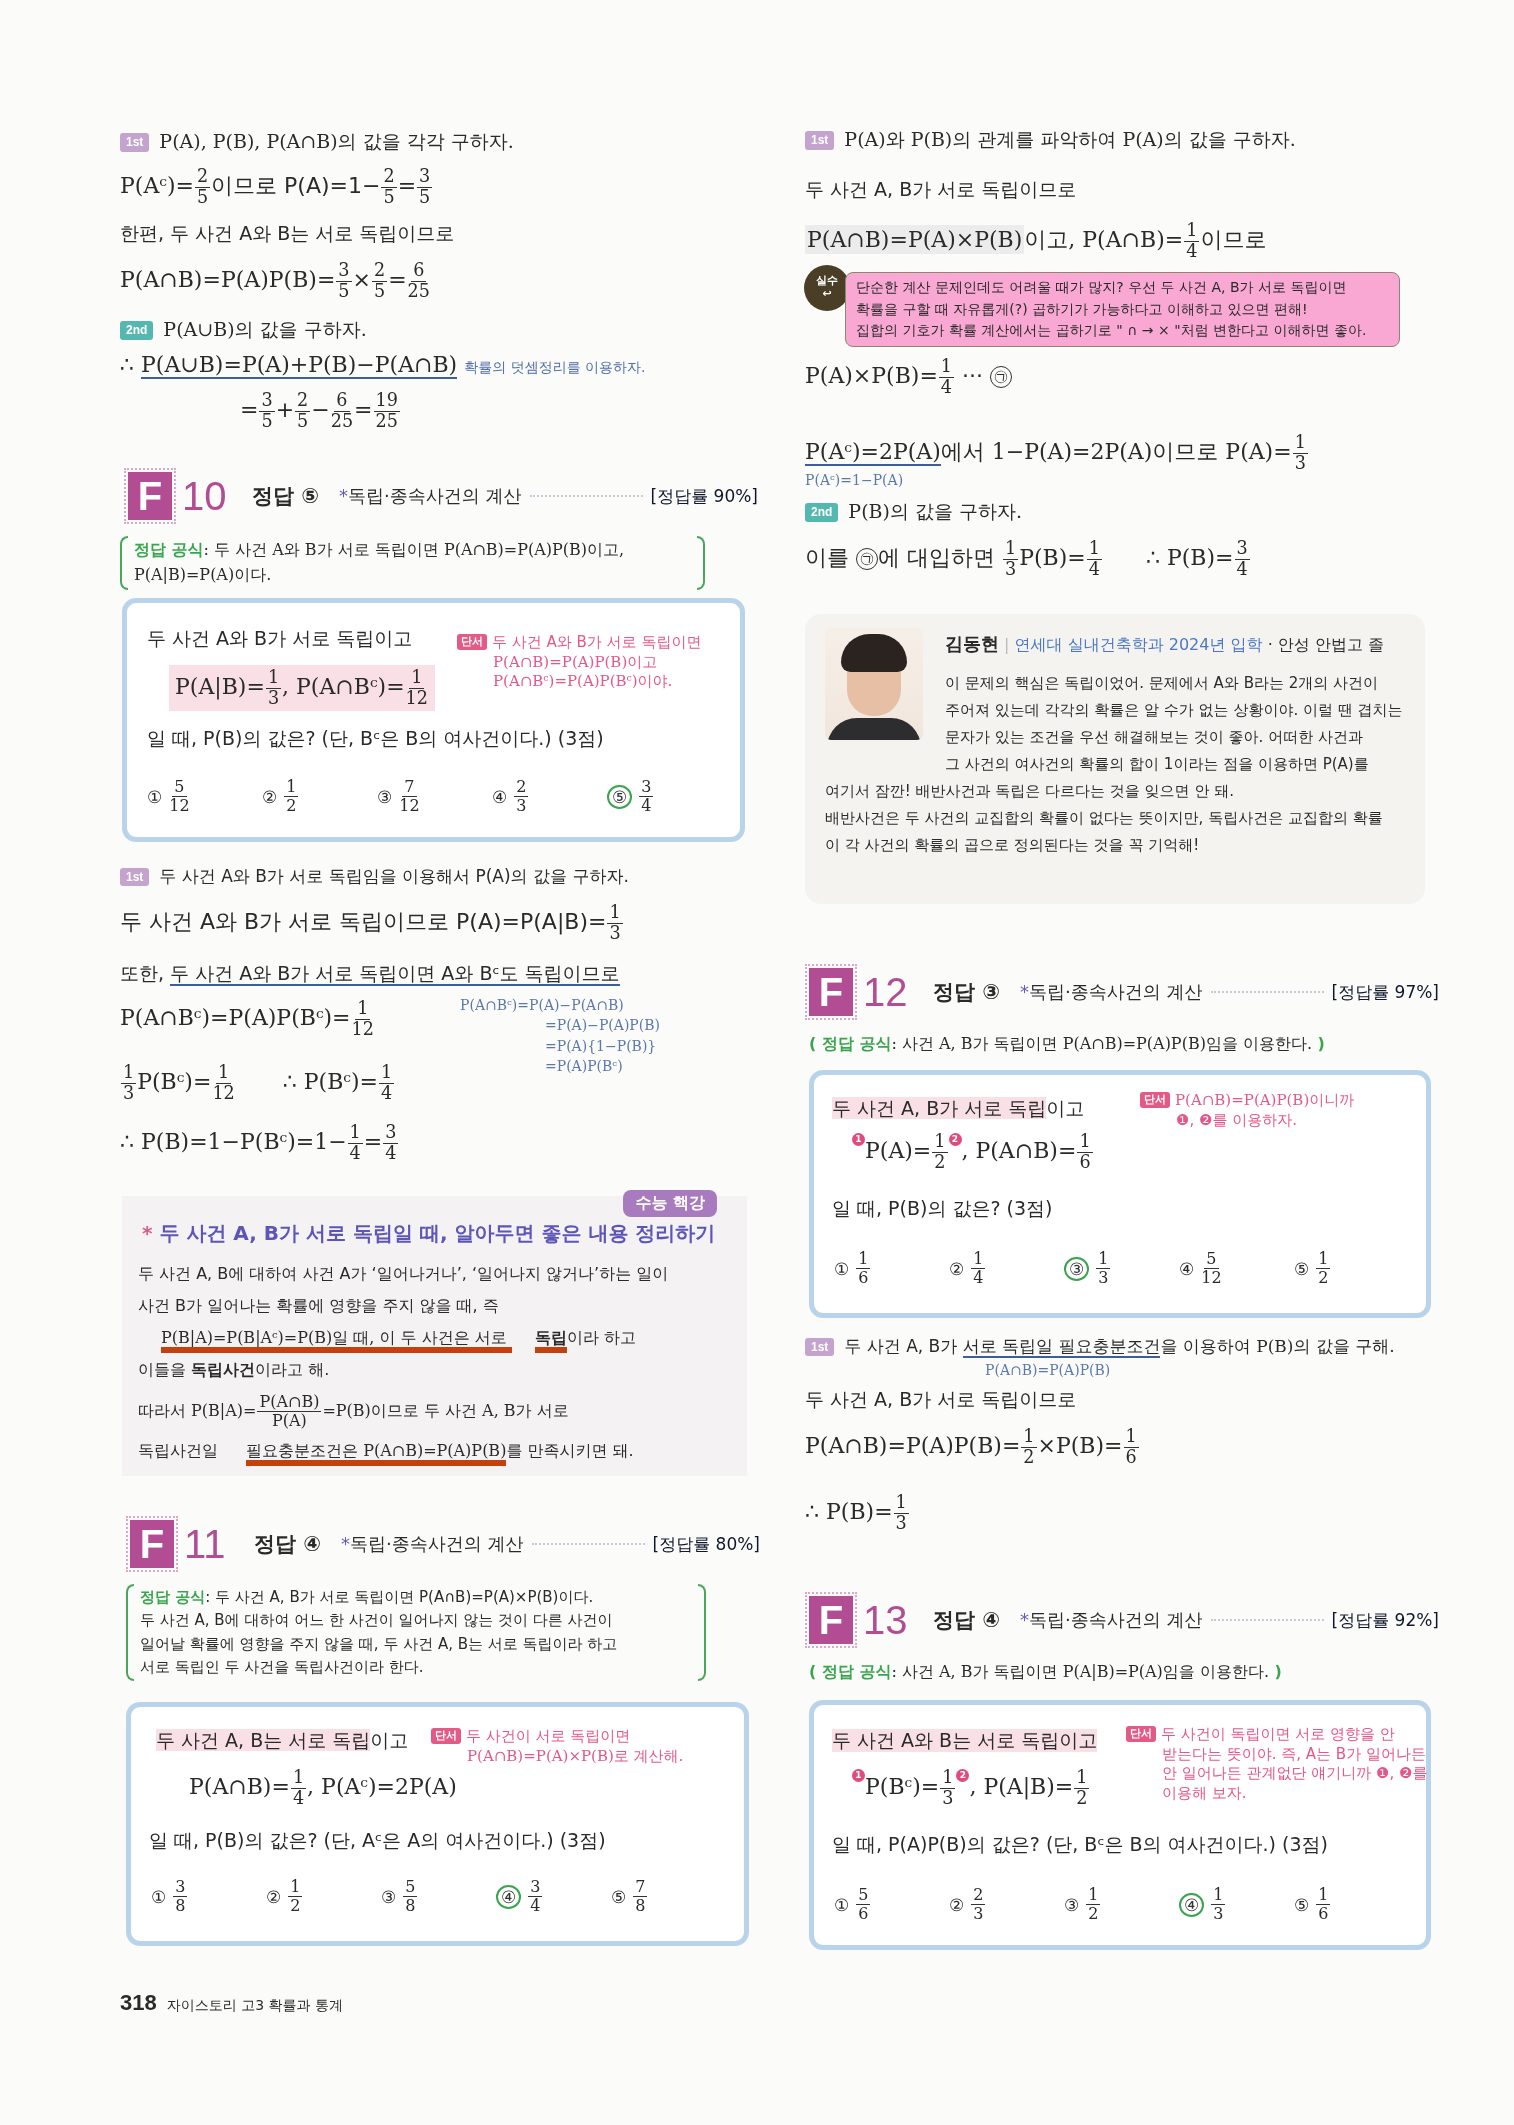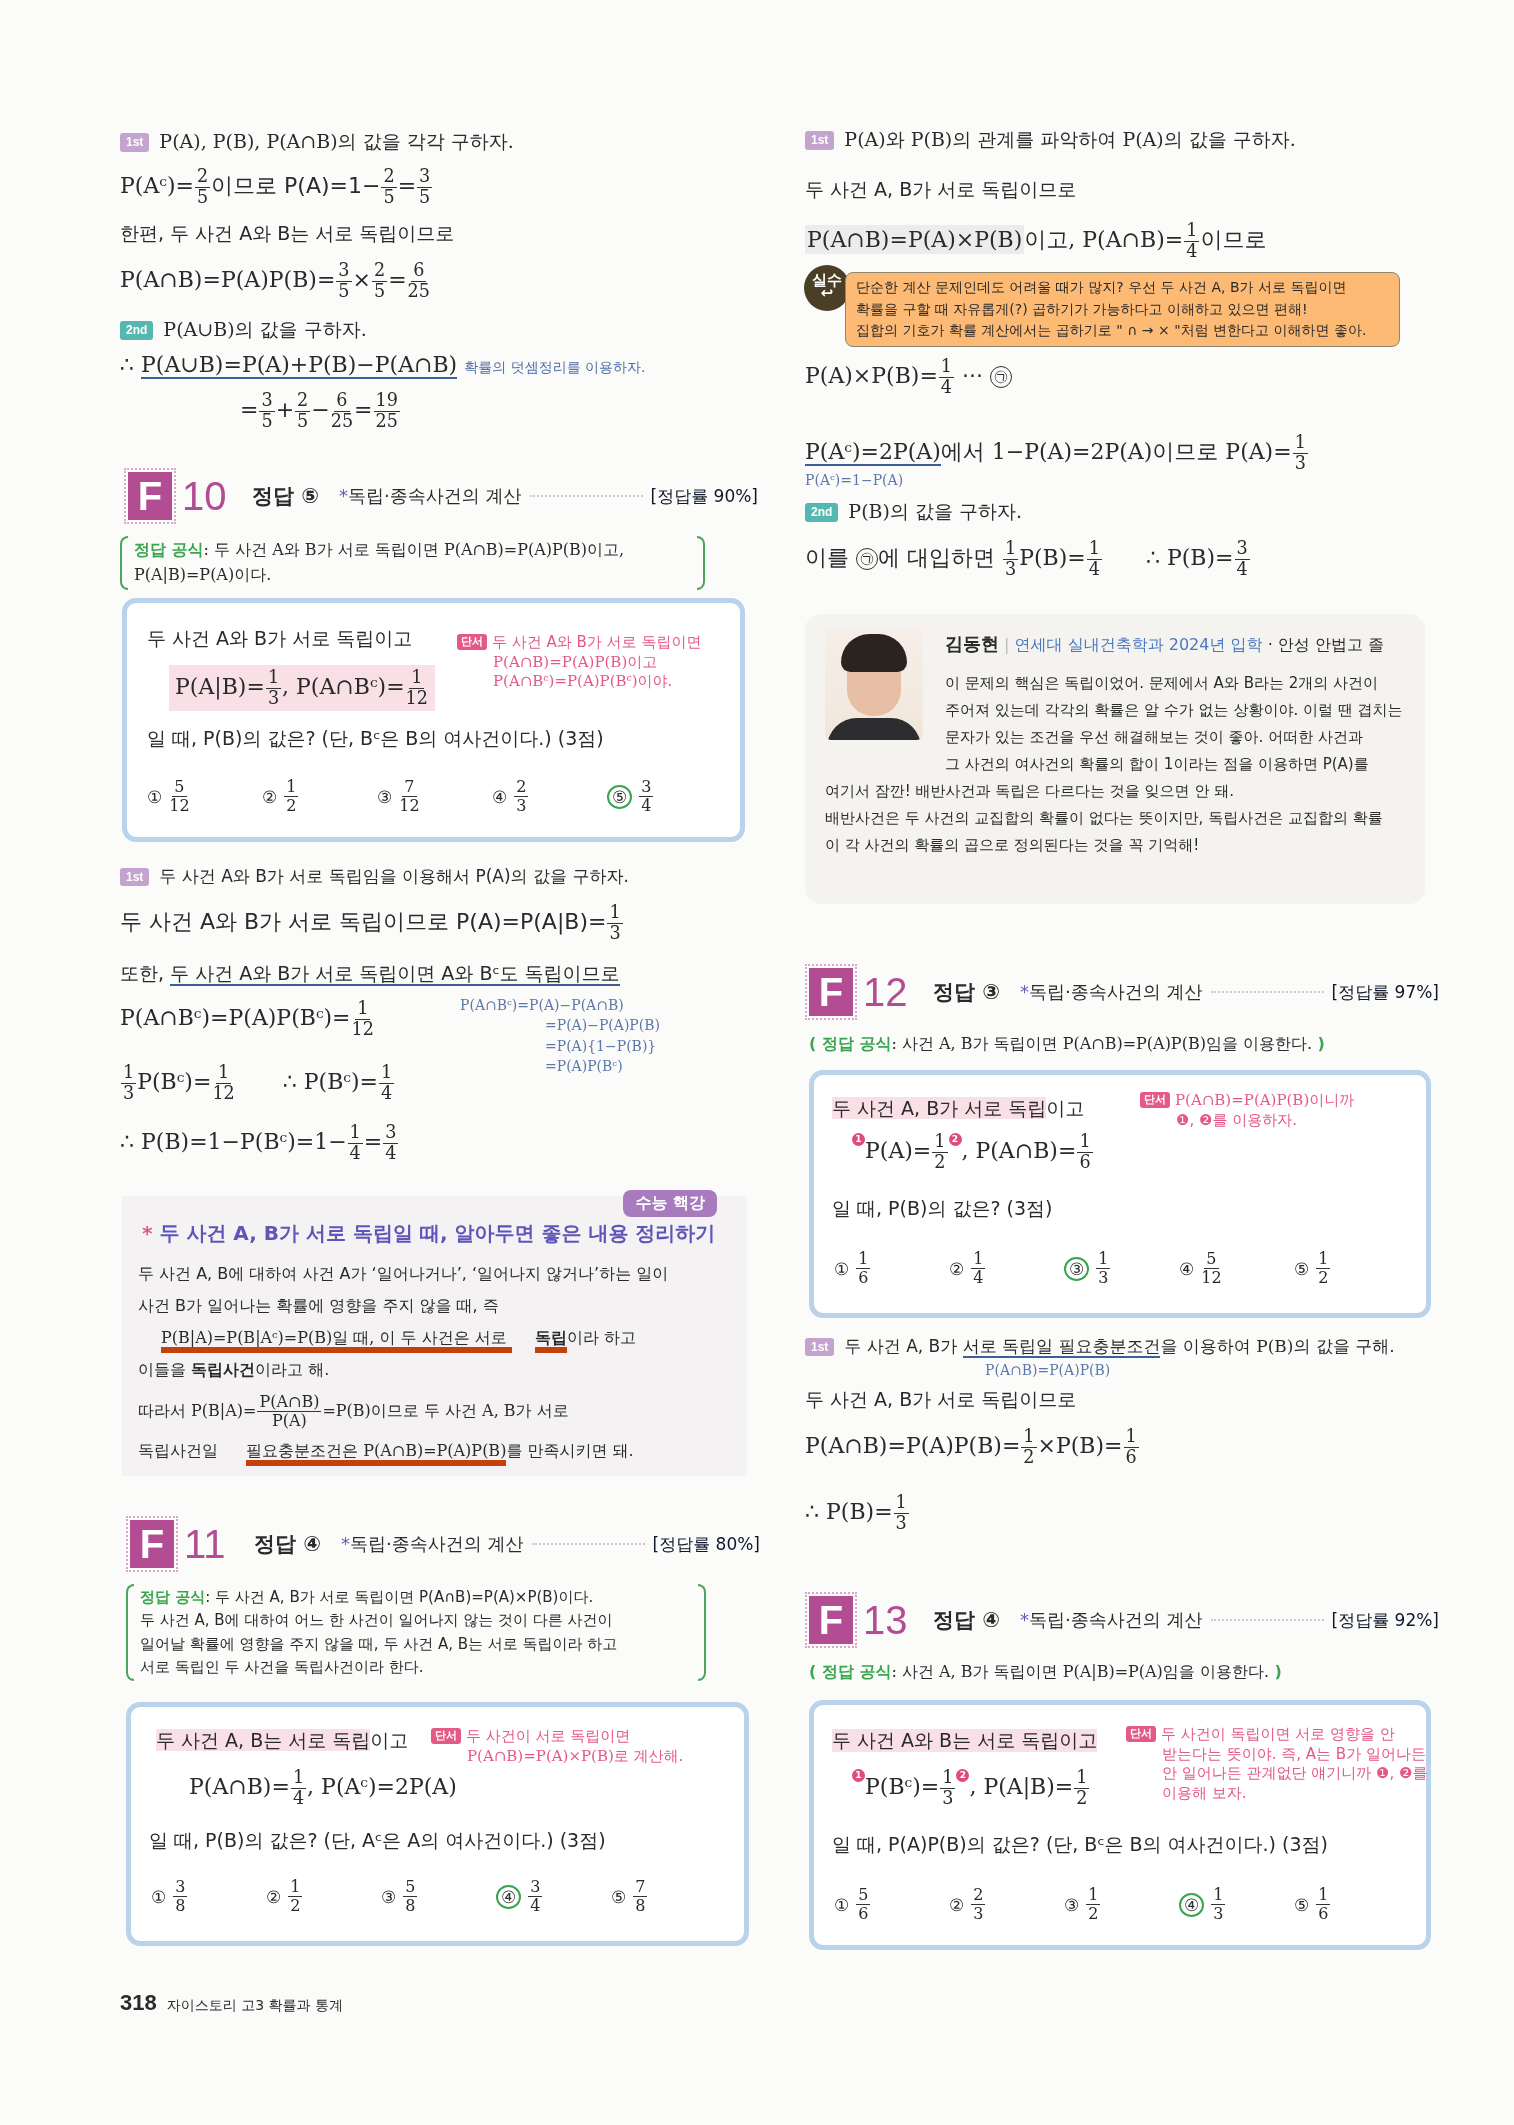--- a/index.html
+++ b/index.html
@@ -42,22 +42,22 @@
   .choice { display: flex; align-items: center; width: 115px; }
   .choice .num { font-size: 17px; margin-right: 6px; }
   .choice.correct .num { border: 2px solid #3aa54f; border-radius: 50%; padding: 0 3px; color: #333; }
   .circled { display: inline-block; width: 22px; height: 22px; border-radius: 50%; border: 1.5px solid #333; font-size: 14px; text-align: center; line-height: 19px; font-family: "DejaVu Sans", sans-serif; vertical-align: middle; }
   .redbadge { display: inline-block; background: #e04a7c; color: #fff; border-radius: 50%; width: 13px; height: 13px; font-size: 9px; text-align: center; line-height: 13px; font-weight: bold; vertical-align: top; }
   .tipbox { position: absolute; background: #f4f3ef; border-radius: 16px; }
   .photo { position: absolute; left: 20px; top: 14px; width: 98px; height: 112px; background: linear-gradient(#f6efe8 0%, #f1e6dc 100%); border-radius: 6px; overflow: hidden; }
   .photo .hair { position: absolute; left: 16px; top: 6px; width: 66px; height: 38px; background: #2a2320; border-radius: 30px 30px 10px 10px; }
   .photo .face { position: absolute; left: 22px; top: 22px; width: 54px; height: 66px; background: #e6bfa4; border-radius: 24px 24px 26px 26px; }
   .photo .body { position: absolute; left: 2px; top: 90px; width: 94px; height: 40px; background: #2d2d30; border-radius: 30px 30px 0 0; }
-  .mistake { position: absolute; width: 40px; height: 40px; background: #4a3f26; border-radius: 50%; color: #fff; font-size: 15px; font-weight: bold; text-align: center; line-height: 13px; padding-top: 6px; box-shadow: 0 0 0 3px #4a3f26; }
-  .callout { position: absolute; border: 1.5px solid #8d8670; border-radius: 8px; background: #fdba74; font-size: 14px; line-height: 1.55; padding: 4px 10px; }
+  .mistake { position: absolute; width: 40px; height: 40px; background: #4a3f26; border-radius: 50%; color: #fff; font-size: 11px; font-weight: bold; text-align: center; line-height: 13px; padding-top: 6px; box-shadow: 0 0 0 3px #4a3f26; }
+  .callout { position: absolute; border: 1.5px solid #8d8670; border-radius: 8px; background: #f9a8d4; font-size: 14px; line-height: 1.55; padding: 4px 10px; }
   .suneung { position: absolute; background: #a77bbd; color: #fff; font-size: 16px; font-weight: bold; padding: 3px 12px; border-radius: 8px; }
   .sumbox { position: absolute; background: #f4f2f3; }
   .footer { position: absolute; left: 120px; top: 1990px; font-size: 14px; }
   .footer .pg { font-family: "Liberation Sans", sans-serif; font-weight: bold; font-size: 22px; margin-right: 10px; }
 </style>
 </head>
 <body>
 
 <div class="col colL">
 

